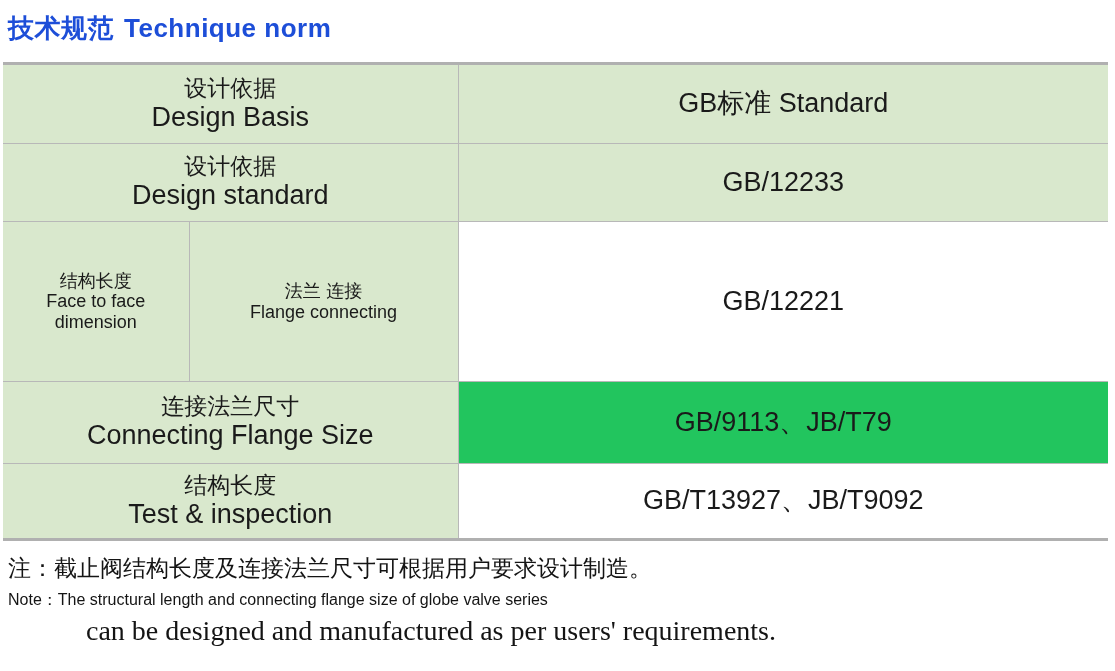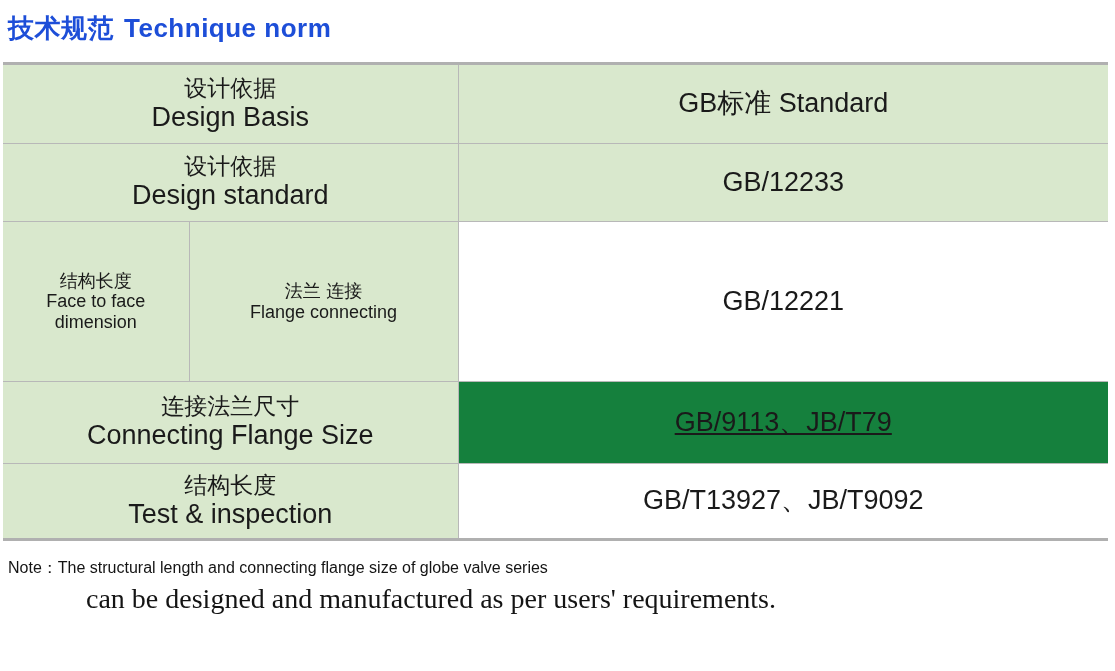--- a/index.html
+++ b/index.html
@@ -54,21 +54,21 @@
     vertical-align: middle;
     padding: 2px 4px;
     font-size: 26px;
     line-height: 1.16;
   }
   .spec-table td.no-left { border-left: none; }
   .spec-table td.no-right { border-right: none; }
 
   .cell-green { background: #d9e8cd; }
   .cell-white { background: #ffffff; margin-left: 20px; }
-  .cell-gray  { background: #15803d; text-decoration: underline; }
+  .cell-gray  { background: #22c55e; }
 
   .cn {
     display: block;
     font-family: "DejaVu Sans", "Liberation Sans", sans-serif;
     font-size: 23px;
     line-height: 1.18;
   }
   .en {
     display: block;
     font-family: "Liberation Sans", sans-serif;
@@ -180,17 +180,18 @@
         </td>
         <td class="cell-white no-right">
           <span class="val">GB/T13927、JB/T9092</span>
         </td>
       </tr>
 
     </tbody>
   </table>
 
   <div class="note">
+    <div class="note-cn">注：截止阀结构长度及连接法兰尺寸可根据用户要求设计制造。</div>
     <div class="note-en">Note：The structural length and connecting flange size of globe valve series</div>
     <div class="note-en-2">can be designed and manufactured as per users' requirements.</div>
   </div>
 
 </div>
 
 </body></html>

